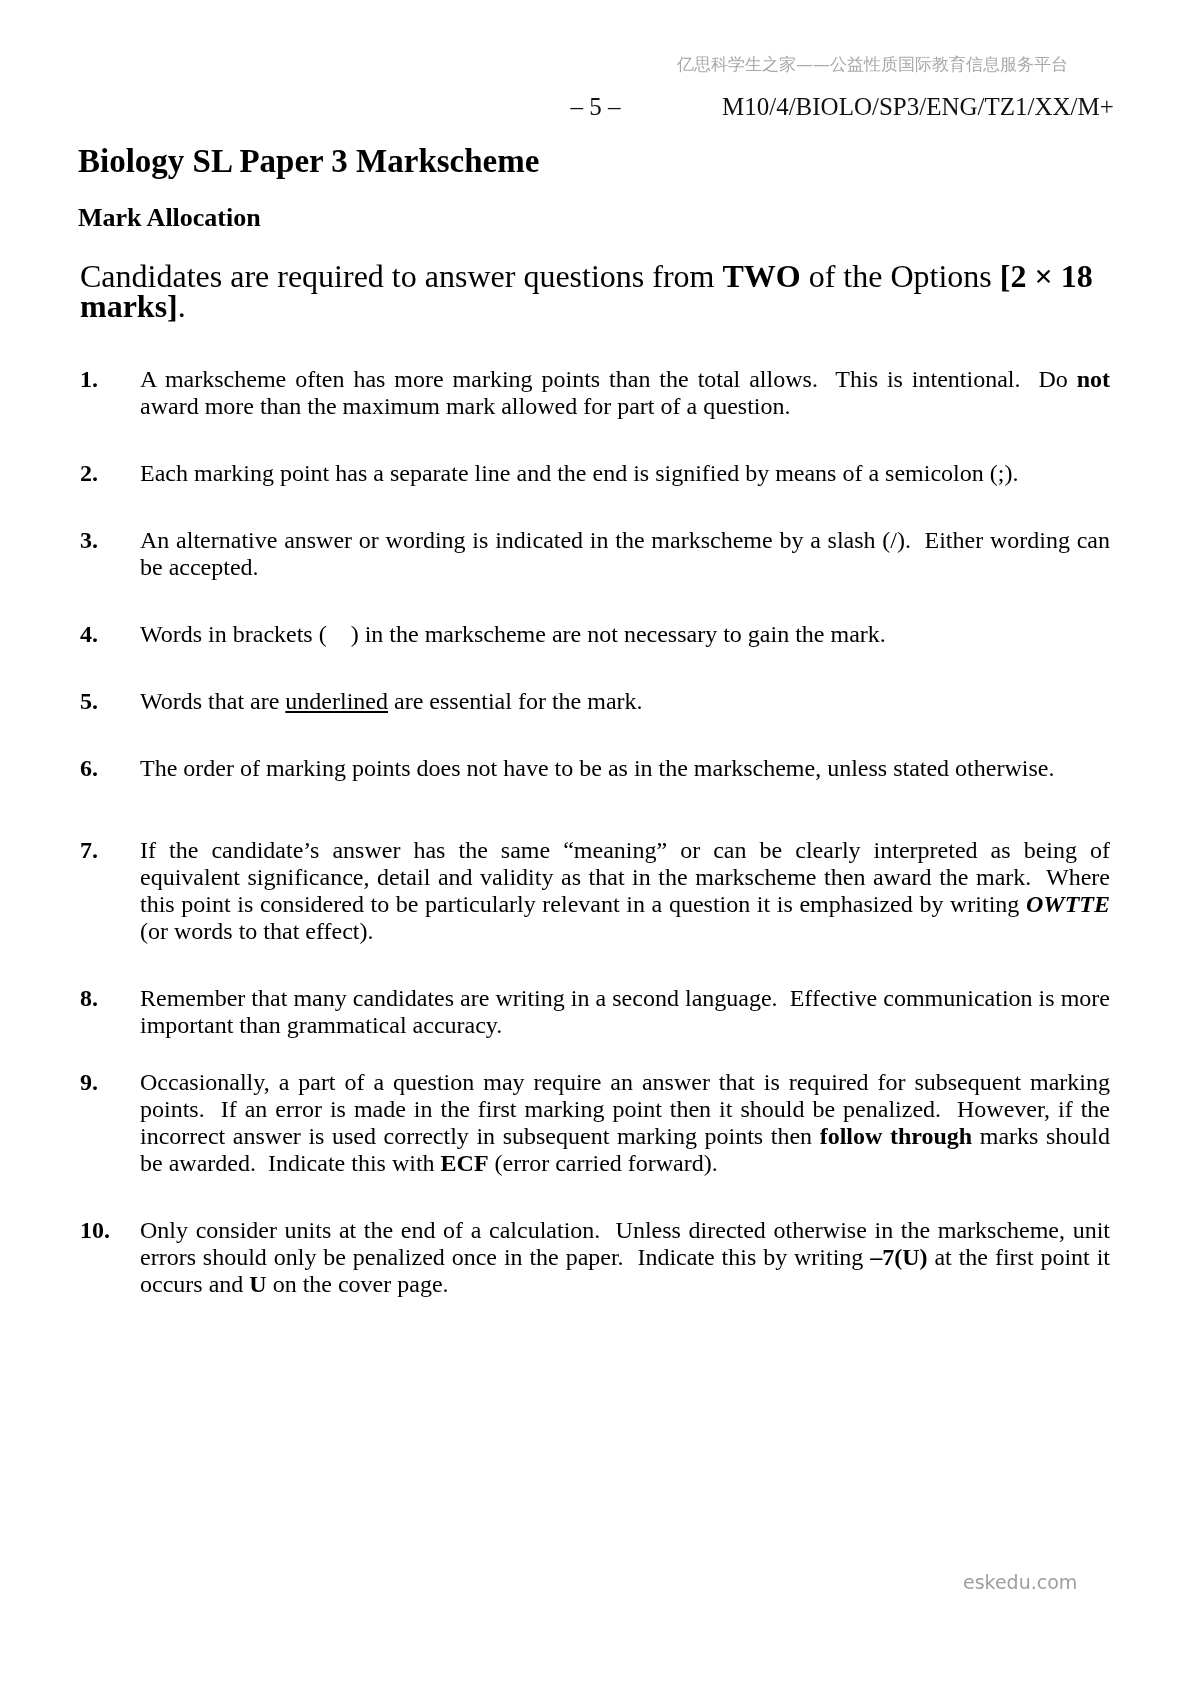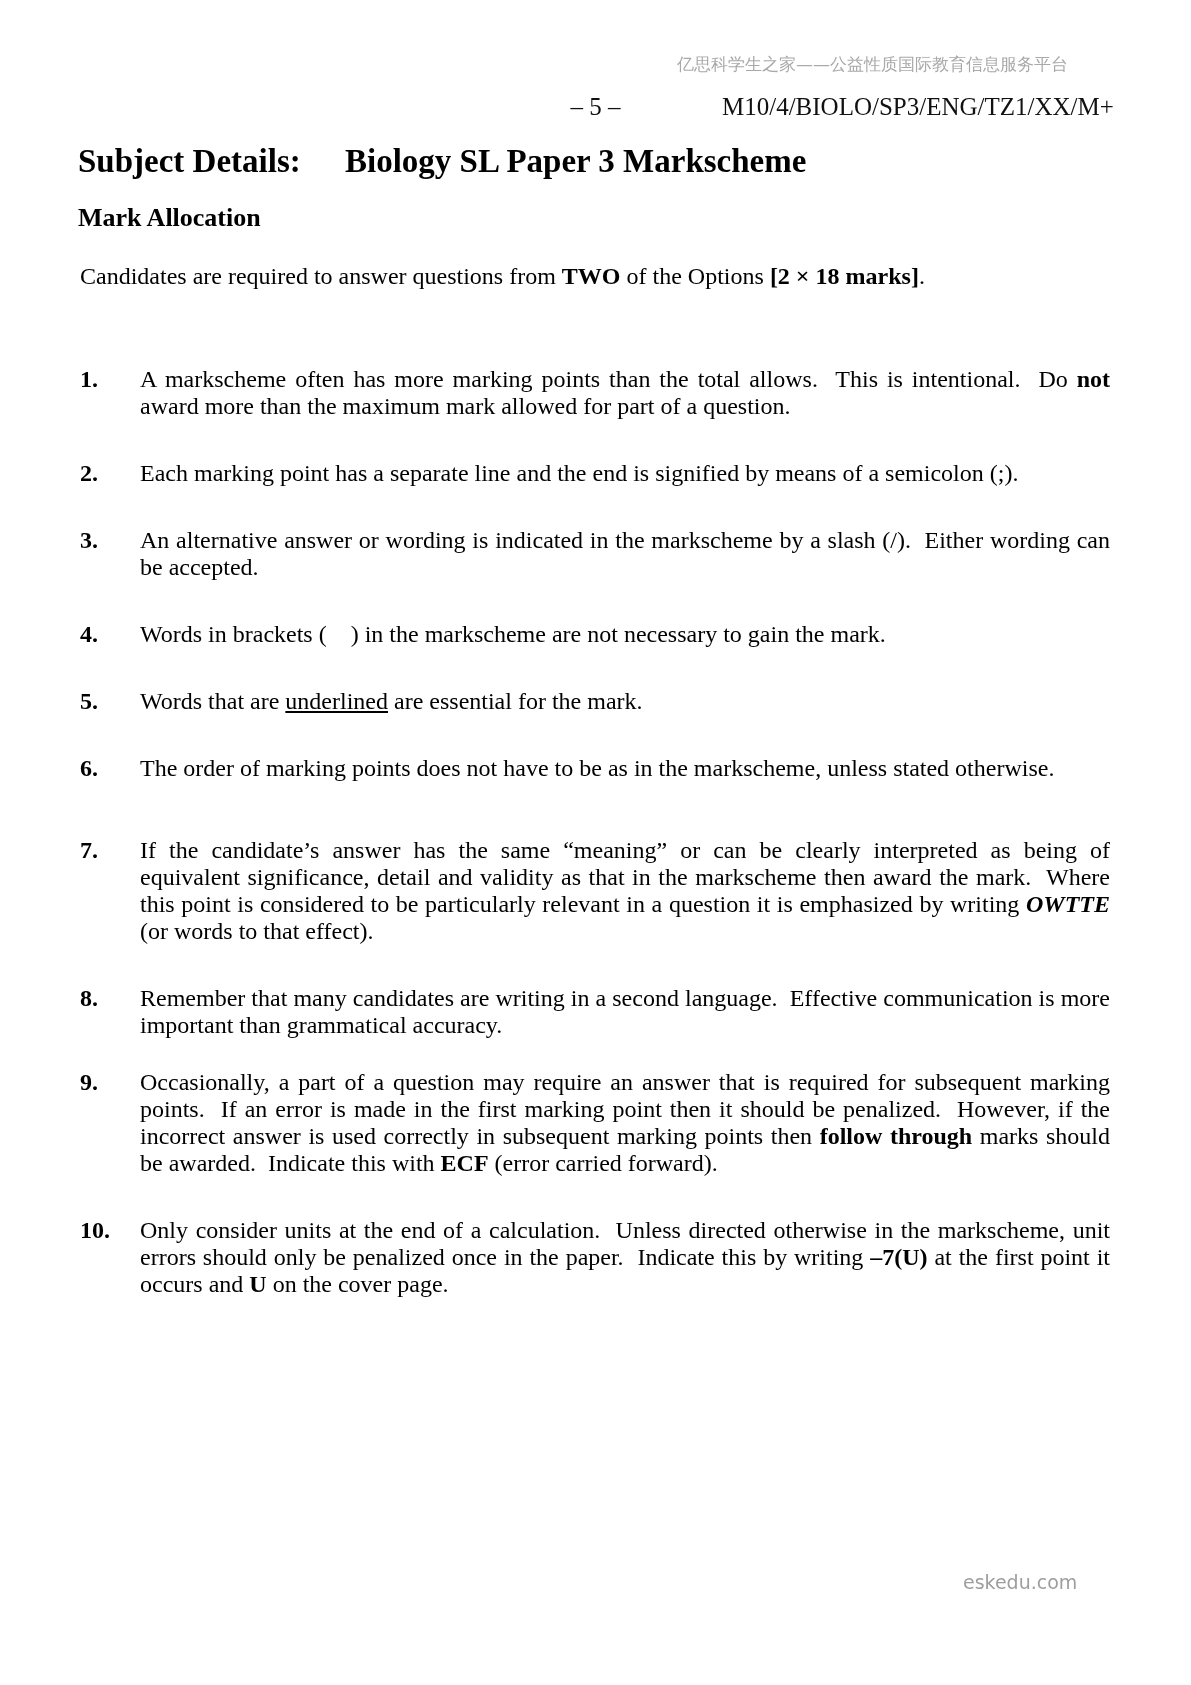--- a/index.html
+++ b/index.html
@@ -34,21 +34,21 @@
     display:flex;
     font-size:33px;line-height:36px;font-weight:bold;
   }
   .title-label{width:267px;flex:none;}
   .section-heading{
     position:absolute;top:204px;left:78px;
     font-size:26px;line-height:28px;font-weight:bold;
   }
   .intro{
     position:absolute;top:261px;left:80px;width:1032px;
-    font-size:24px;line-height:30px;
+    font-size:32px;line-height:30px;
   }
   .intro p{margin:0;}
   .list{
     position:absolute;top:366px;left:80px;width:1030px;
     font-size:24px;line-height:27px;
   }
   .row{display:flex;margin-bottom:40px;}
   .row:nth-child(6){margin-bottom:55px;}
   .row:nth-child(8){margin-bottom:30px;}
   .row .num{width:60px;flex:none;font-weight:bold;}
@@ -67,21 +67,20 @@
 
 <div class="page">
 
   <div class="cjk-header">亿思科学生之家——公益性质国际教育信息服务平台</div>
 
   <div class="page-number">– 5 –</div>
 
   <div class="doc-code">M10/4/BIOLO/SP3/ENG/TZ1/XX/M+</div>
 
   <div class="title">
-    <span class="title-label">Subject Details:</span>
     <span class="title-value">Biology SL Paper 3 Markscheme</span>
   </div>
 
   <div class="section-heading">Mark Allocation</div>
 
   <div class="intro">
     <p><span>Candidates are required to answer questions from </span><span class="b">TWO</span><span> of the Options </span><span class="b">[2 × 18 marks]</span><span>.</span></p>
   </div>
 
   <div class="list">

